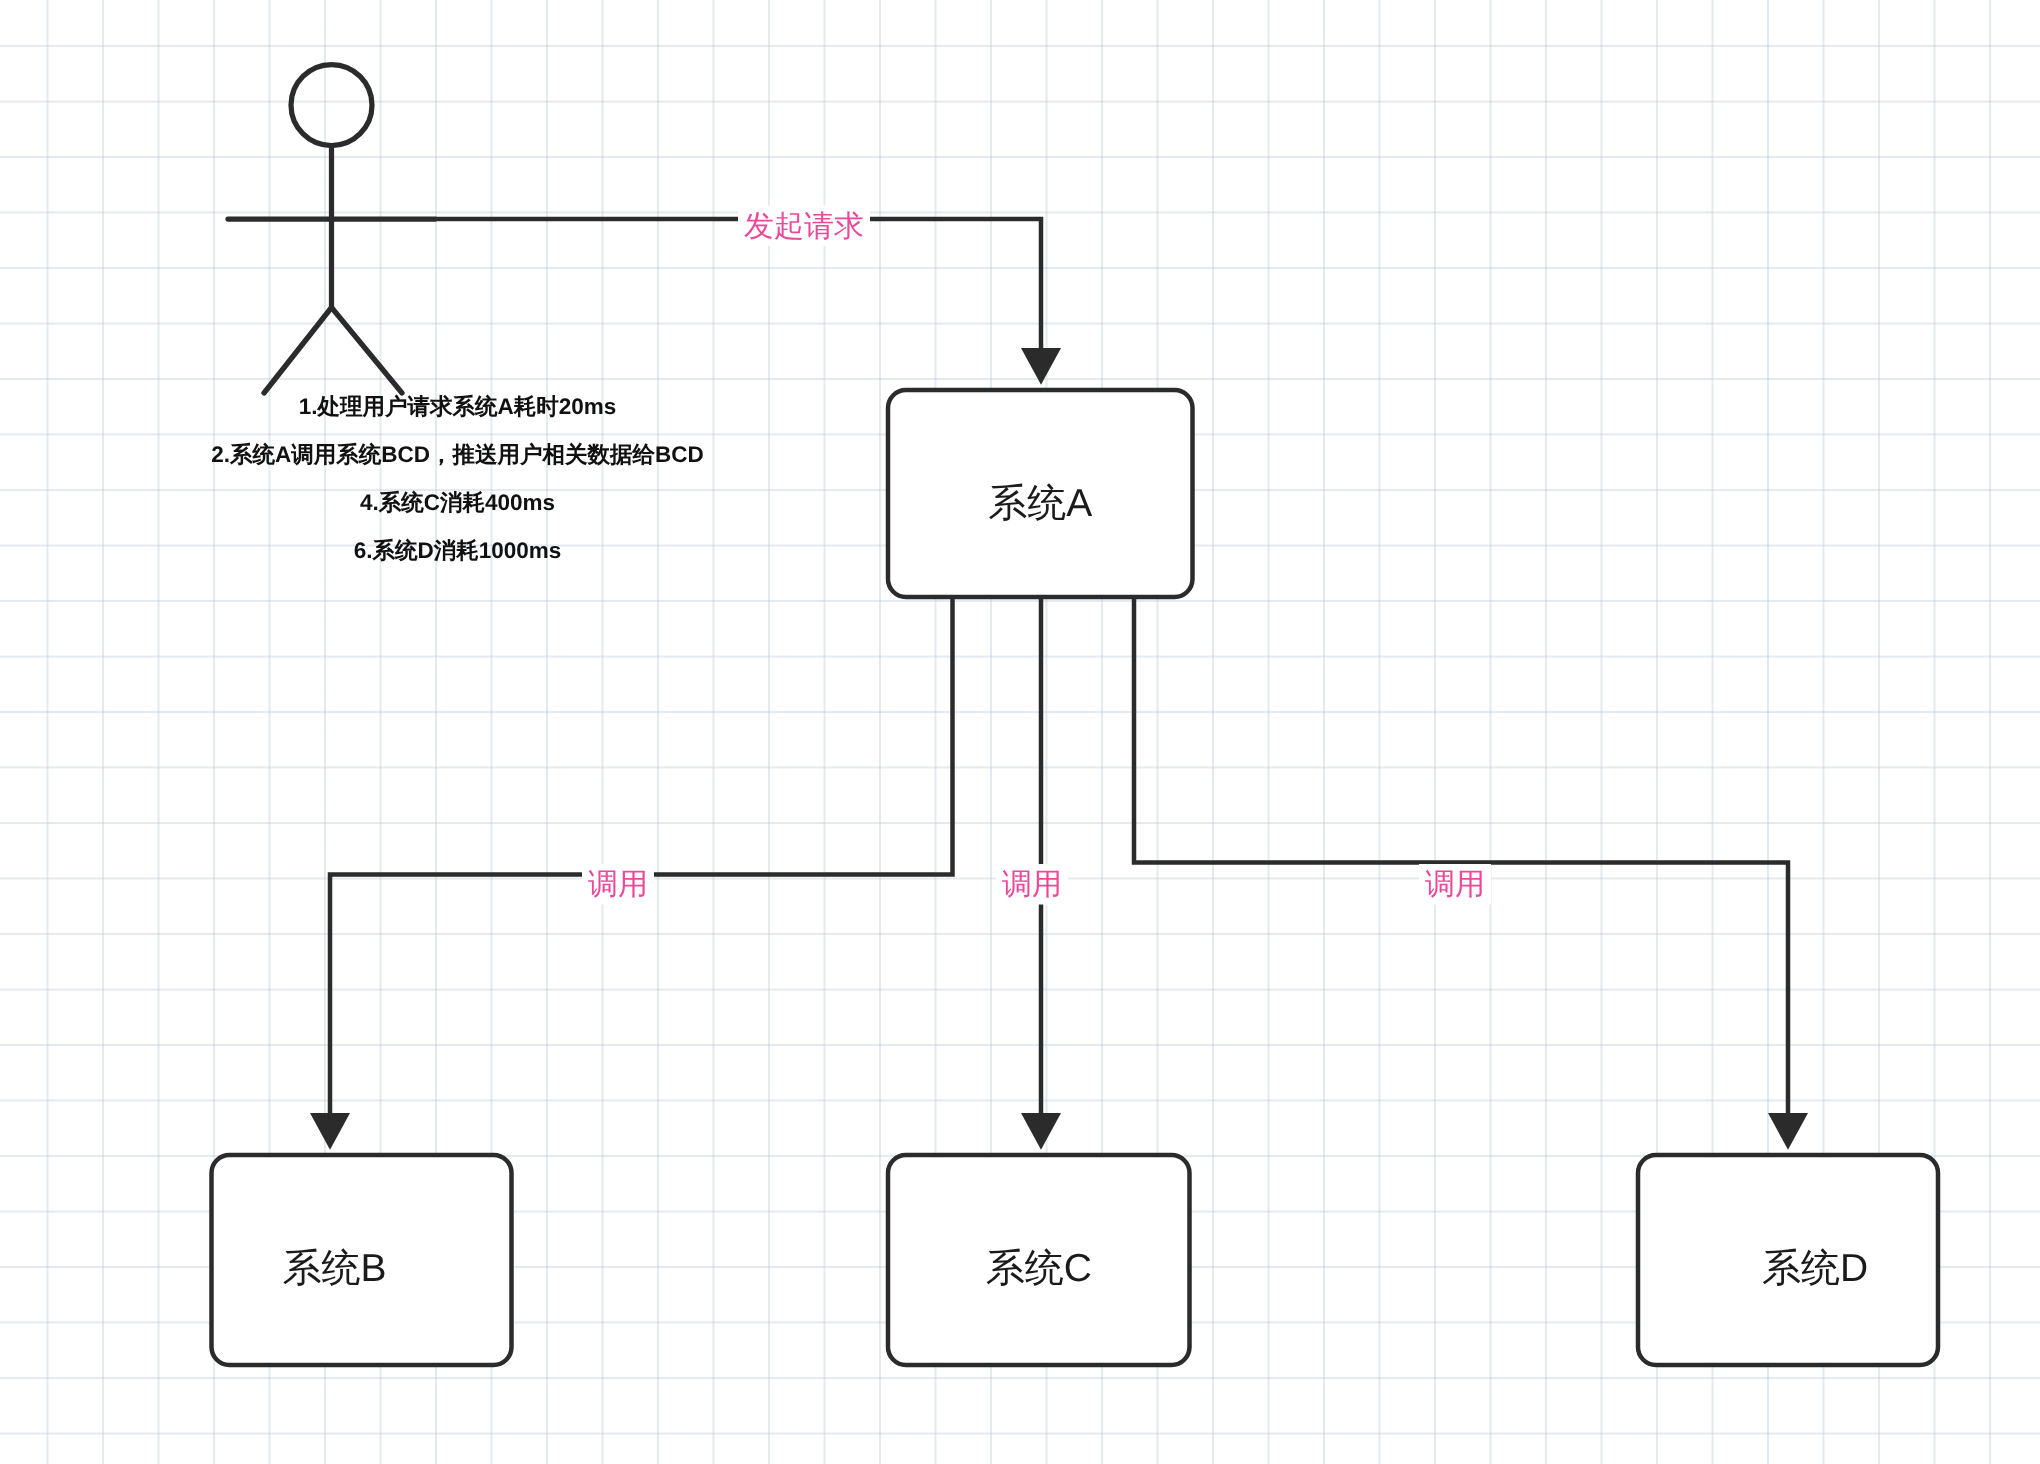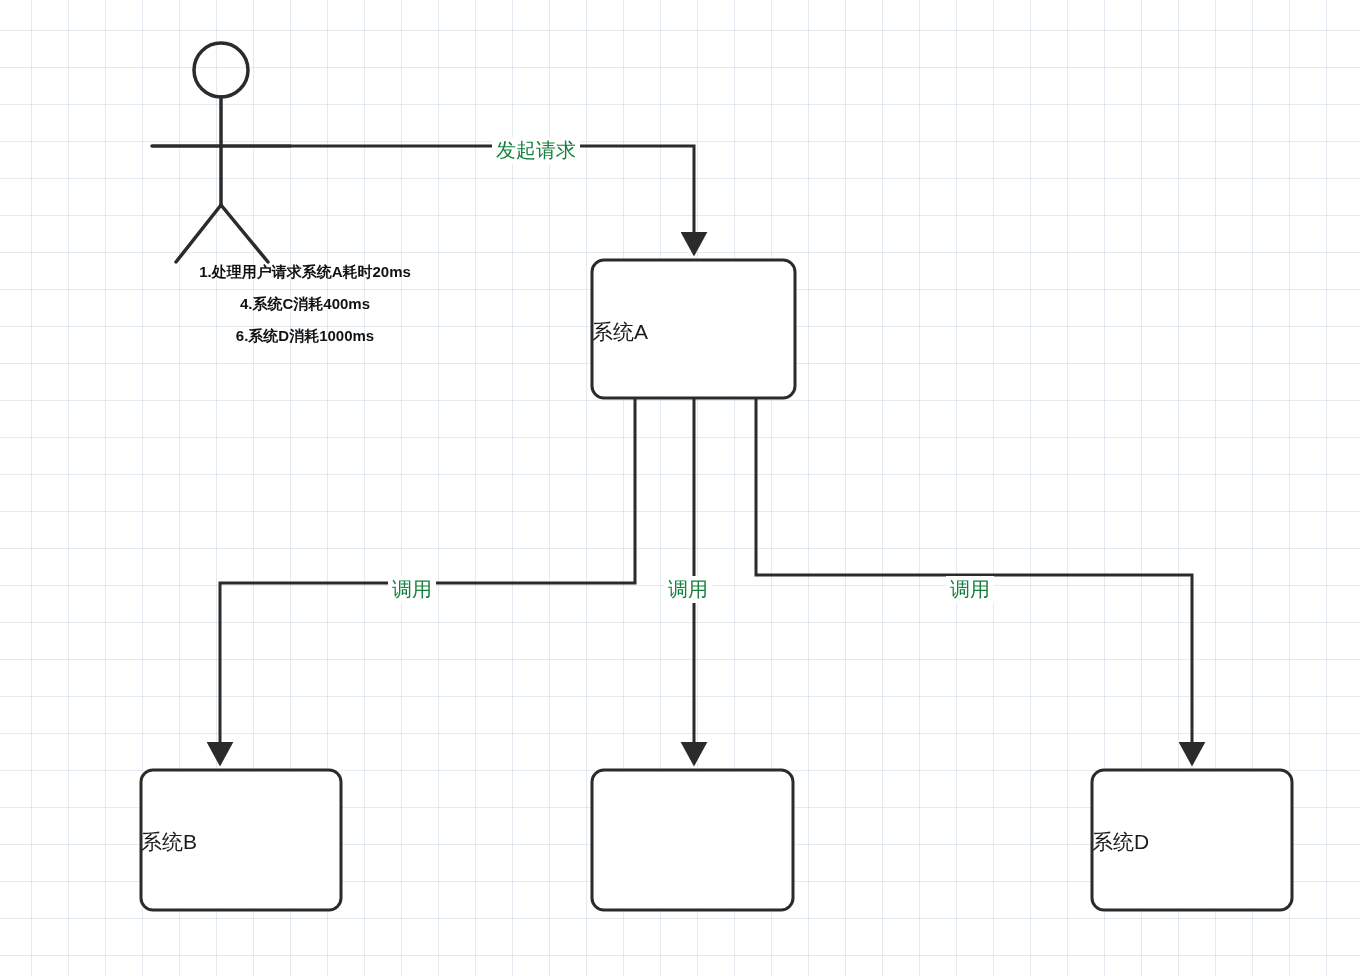--- a/index.html
+++ b/index.html
@@ -22,29 +22,30 @@
   }
   #diagram-svg {
     position: absolute;
     left: 0;
     top: 0;
     width: 1360px;
     height: 976px;
   }
   .node-label {
     position: absolute;
-    font-size: 21px;
+    font-size: 26px;
     color: #1b1b1b;
+    text-align: center;
     white-space: nowrap;
     font-family: "Liberation Sans", "DejaVu Sans", sans-serif;
   }
   .edge-label {
     position: absolute;
     font-size: 20px;
-    color: #15803d;
+    color: #ec4899;
     background: #ffffff;
     padding: 0 4px;
     white-space: nowrap;
     text-align: center;
     font-family: "Liberation Sans", "DejaVu Sans", sans-serif;
   }
   #notes-block {
     position: absolute;
     left: 40px;
     top: 256px;
@@ -99,27 +100,29 @@
     </g>
 
     <rect x="141" y="770" width="200" height="140" rx="12" ry="12" fill="#ffffff" stroke="#2b2b2b" stroke-width="3"></rect>
 
     <rect x="592" y="770" width="201" height="140" rx="12" ry="12" fill="#ffffff" stroke="#2b2b2b" stroke-width="3"></rect>
 
     <rect x="1092" y="770" width="200" height="140" rx="12" ry="12" fill="#ffffff" stroke="#2b2b2b" stroke-width="3"></rect>
   </svg>
 
   <div class="node-label" style="left:592px; top:318px; width:203px;">系统A</div>
-  <div class="node-label" style="left:141px; top:828px; width:200px;">系统B</div>
+  <div class="node-label" style="left:123px; top:828px; width:200px;">系统B</div>
+  <div class="node-label" style="left:592px; top:828px; width:201px;">系统C</div>
   <div class="node-label" style="left:1092px; top:828px; width:236px;">系统D</div>
 
   <div class="edge-label" style="left:492px; top:137px;">发起请求</div>
   <div class="edge-label" style="left:388px; top:576px;">调用</div>
   <div class="edge-label" style="left:664px; top:576px;">调用</div>
   <div class="edge-label" style="left:946px; top:576px;">调用</div>
 
   <div id="notes-block">
     <div>1.处理用户请求系统A耗时20ms</div>
+    <div>2.系统A调用系统BCD，推送用户相关数据给BCD</div>
     <div>4.系统C消耗400ms</div>
     <div>6.系统D消耗1000ms</div>
   </div>
 
 </div>
 
 </body></html>

